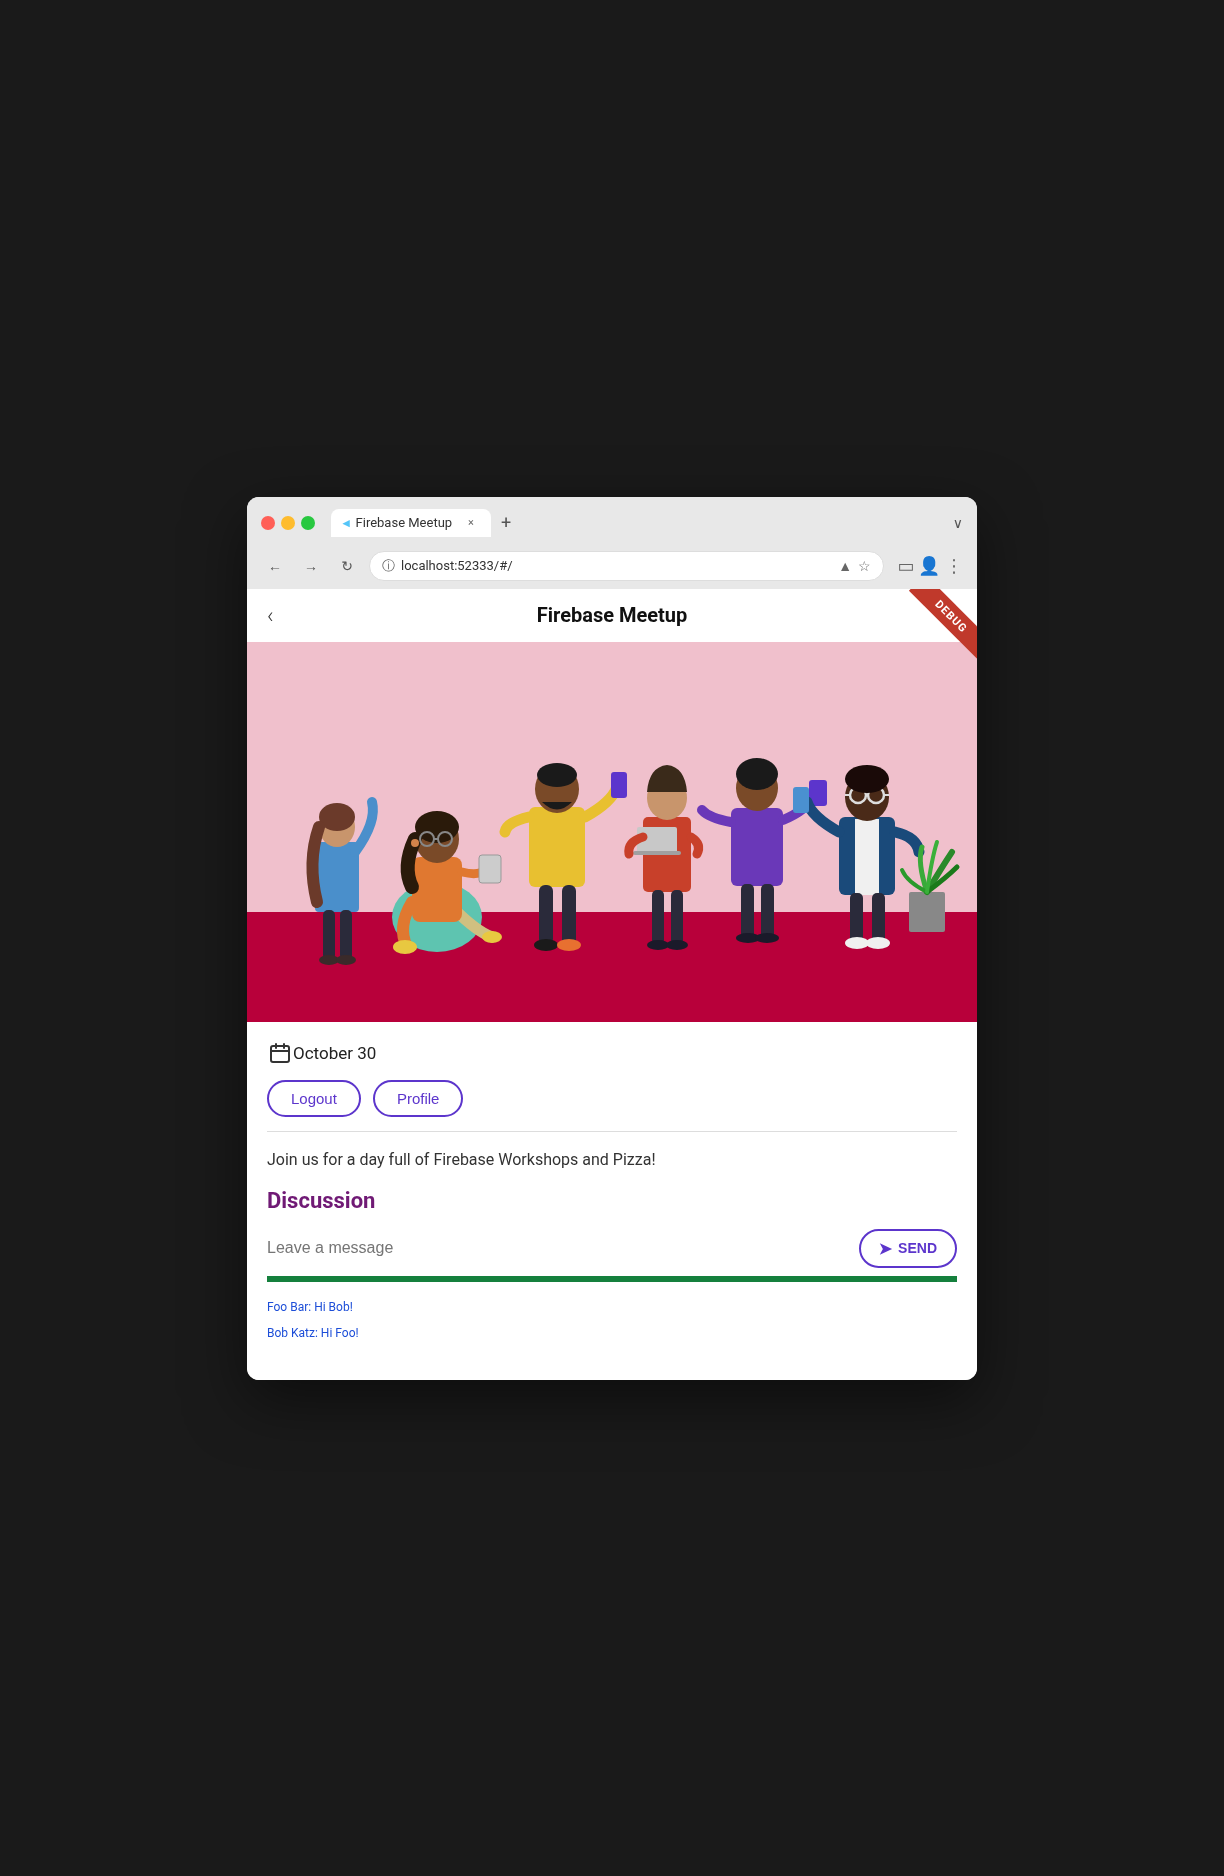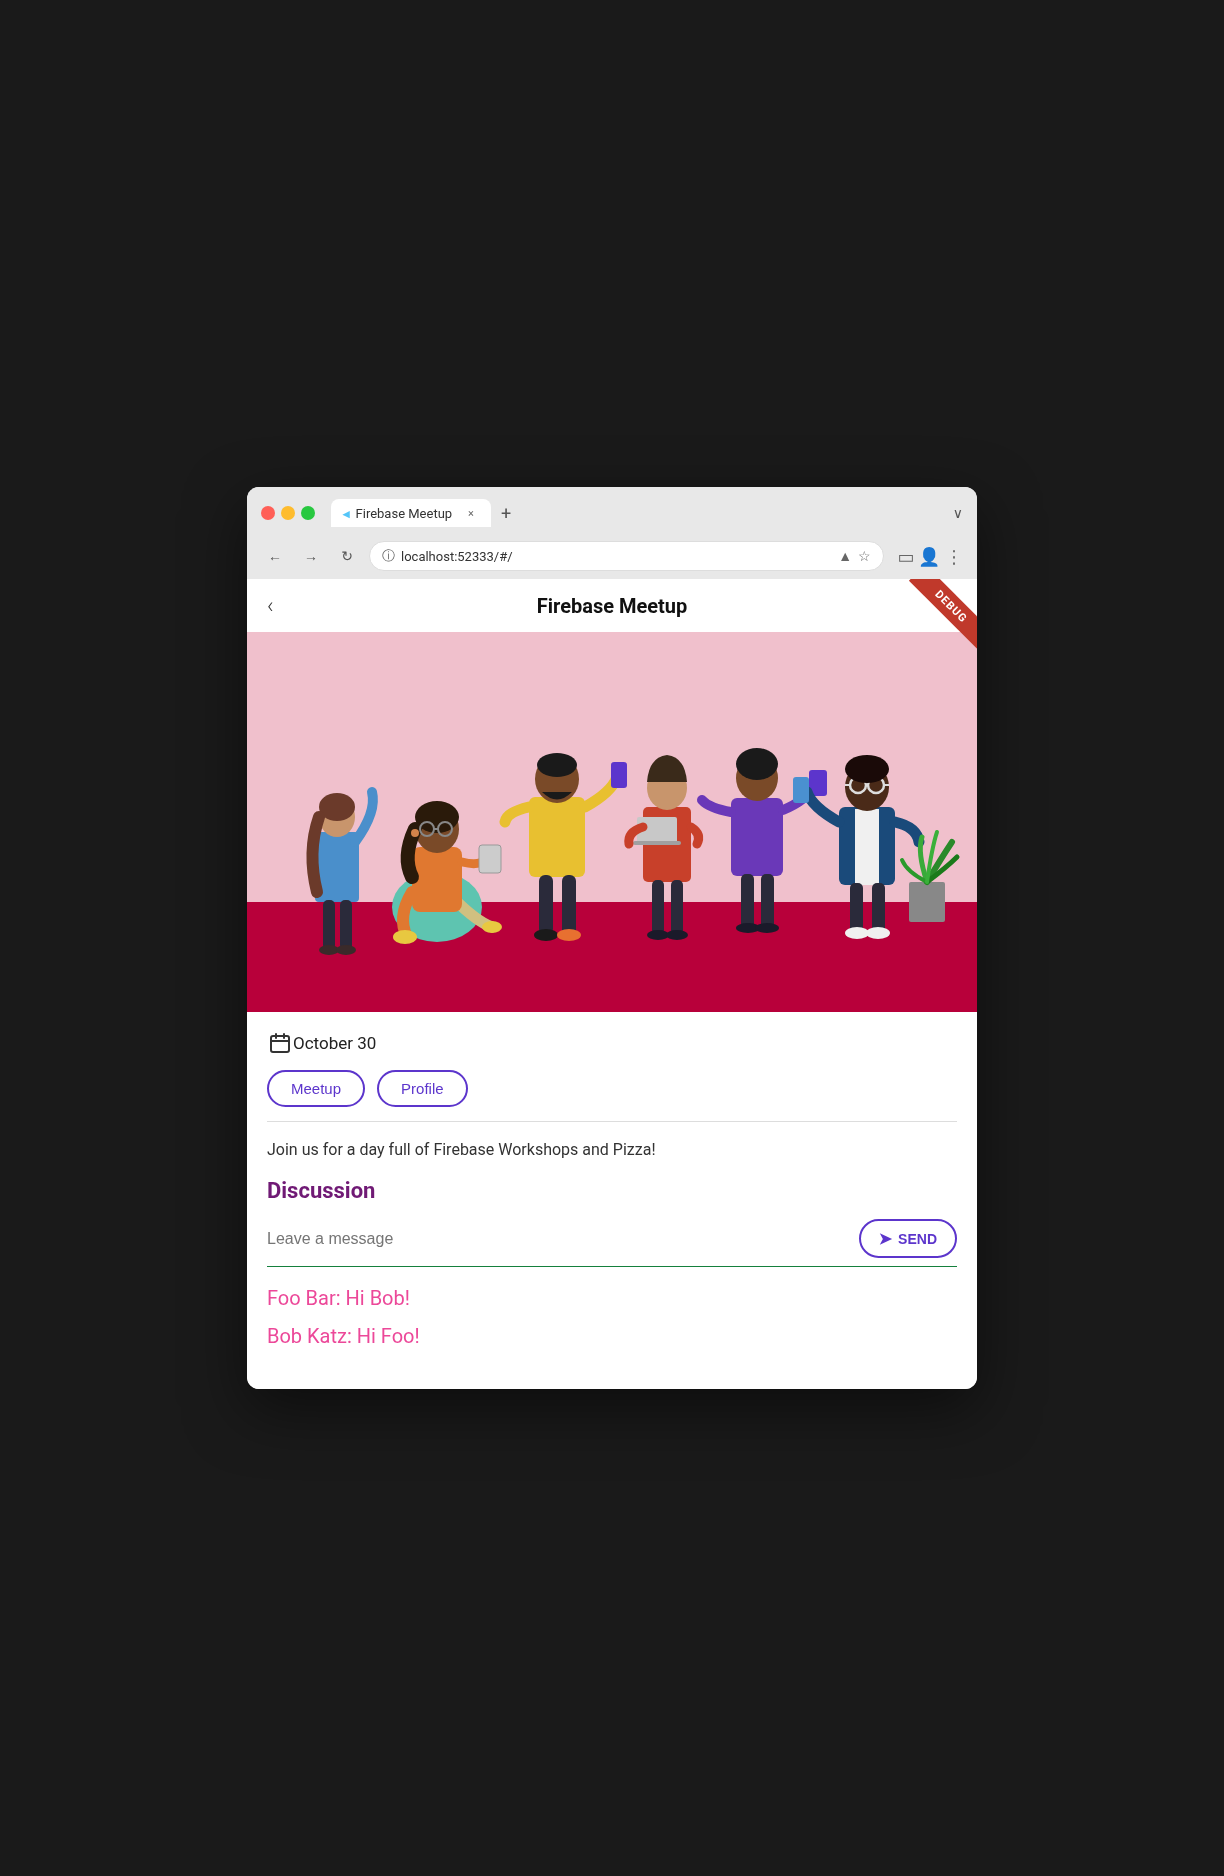--- a/index.html
+++ b/index.html
@@ -265,21 +265,21 @@
       font-size: 22px;
       font-weight: 700;
       color: #701a75;
       margin-bottom: 16px;
     }
 
     .message-row {
       display: flex;
       align-items: center;
       gap: 20px;
-      border-bottom: 1px solid #15803d;
+      border-bottom: 6px solid #15803d;
       padding-bottom: 8px;
       margin-bottom: 16px;
     }
 
     .message-input {
       flex: 1;
       border: none;
       outline: none;
       font-size: 16px;
       color: #999;
@@ -299,22 +299,22 @@
       align-items: center;
       gap: 6px;
       white-space: nowrap;
     }
 
     .messages-list {
       padding-bottom: 20px;
     }
 
     .message-item {
-      font-size: 20px;
-      color: #ec4899;
+      font-size: 12px;
+      color: #1d4ed8;
       margin-bottom: 8px;
       line-height: 1.5;
     }
 
     
     .hero-svg {
       position: absolute;
       bottom: 0;
       left: 0;
       width: 100%;
@@ -538,21 +538,21 @@
             <line x1="3" y1="10" x2="21" y2="10" stroke="#333" stroke-width="2"></line>
             <line x1="8" y1="3" x2="8" y2="7" stroke="#333" stroke-width="2" stroke-linecap="round"></line>
             <line x1="16" y1="3" x2="16" y2="7" stroke="#333" stroke-width="2" stroke-linecap="round"></line>
           </svg>
         </div>
         <span>October 30</span>
       </div>
 
 
       <div class="action-buttons">
-        <button class="outline-btn">Meetup</button>
+        <button class="outline-btn">Logout</button>
         <button class="outline-btn">Profile</button>
       </div>
 
       <hr class="divider">
 
       <p class="section-text">Join us for a day full of Firebase Workshops and Pizza!</p>
 
       <h2 class="discussion-heading">Discussion</h2>
 
       <div class="message-row">

